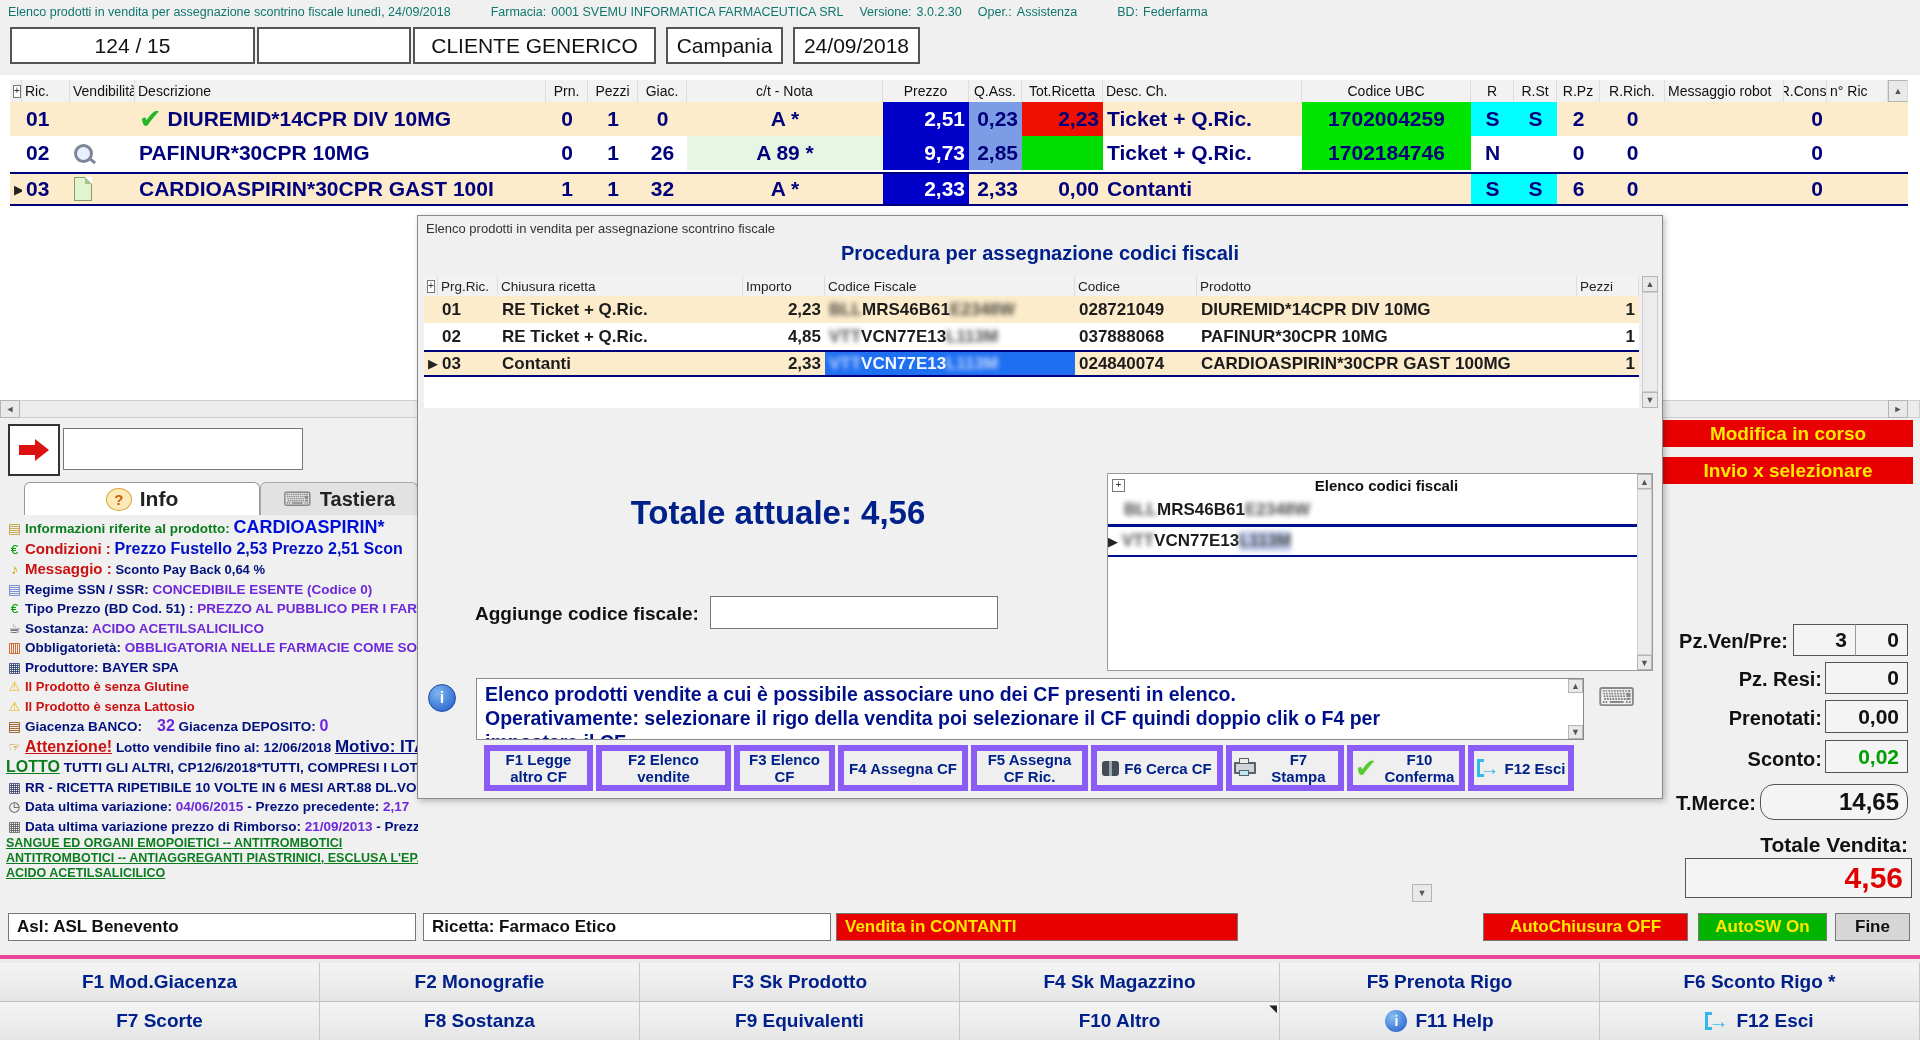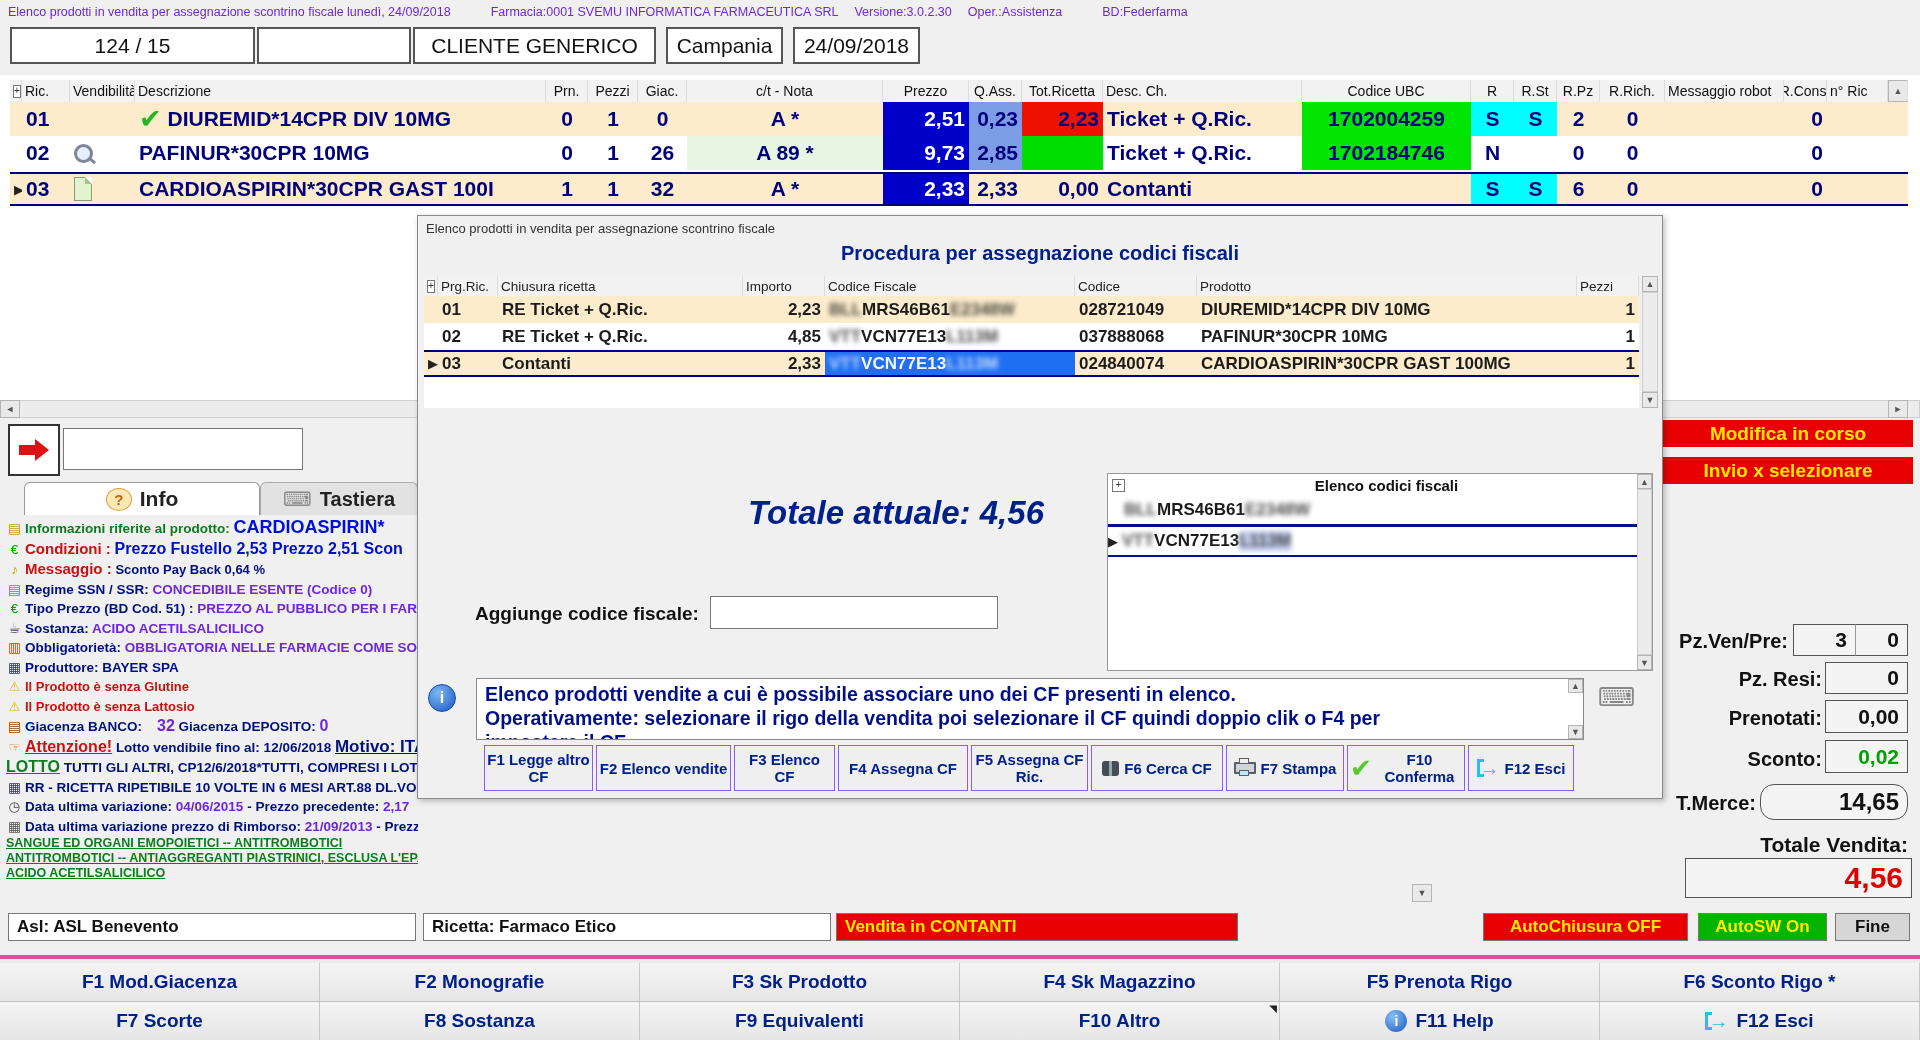--- a/index.html
+++ b/index.html
@@ -2,24 +2,24 @@
 <html><head>
 <meta charset="utf-8">
 <style>
   html,body{margin:0;padding:0;background:#888;}
   .screen{position:relative;width:1920px;height:1040px;background:#f0f0f0;
           font-family:"Liberation Sans","DejaVu Sans",sans-serif;overflow:hidden;}
   .abs{position:absolute;}
   .nowrap{white-space:nowrap;overflow:hidden;}
 
   
-  .titlebar{left:0;top:0;width:1920px;height:24px;background:#f0f0f0;color:#6d28d9;
+  .titlebar{left:0;top:0;width:1920px;height:24px;background:#f0f0f0;color:#0f766e;
             font-size:12.5px;display:flex;align-items:center;padding-left:8px;box-sizing:border-box;}
   .titlebar span{white-space:nowrap;}
-  .tb-g1{margin-left:40px;} .tb-g2{margin-left:16px;} .tb-v{}
+  .tb-g1{margin-left:40px;} .tb-g2{margin-left:16px;} .tb-v{margin-left:5px;}
 
   
   .hbox{background:#fff;border:2px solid #555;box-sizing:border-box;font-size:21px;color:#111;
         display:flex;align-items:center;justify-content:center;}
 
   
   .whiteband{left:0;top:75px;width:1920px;height:325px;background:#fff;}
 
   
   .mt{display:grid;grid-template-columns:12px 48px 65px 411px 42px 50px 49px 196px 86px 53px 81px 199px 169px 43px 43px 43px 65px 119px 43px 61px 20px;}
@@ -66,21 +66,21 @@
   .totale{font-size:33px;font-weight:bold;color:#00208a;}
   .agg-label{font-size:19px;font-weight:bold;color:#111;}
   .inputbox{background:#fff;border:1px solid #777;box-sizing:border-box;}
   .cfpanel{background:#fff;border:1px solid #999;box-sizing:border-box;}
   .cfrow{font-size:17px;font-weight:bold;color:#1c1c1c;display:flex;align-items:center;border-bottom:2px solid #00108a;}
   .cfhl{background:#aebde8;}
   .infoc{width:26px;height:26px;border-radius:50%;background:radial-gradient(circle at 35% 30%,#7db8f0,#1b55c8);
          color:#fff;font-weight:bold;font-size:16px;display:flex;align-items:center;justify-content:center;border:1px solid #1b4aa8;}
   .msgbox{background:#fff;border:1px solid #888;box-sizing:border-box;color:#00108a;font-weight:bold;
           font-size:19.5px;line-height:24px;padding:3px 8px;overflow:hidden;}
-  .dbtn{background:#efefef;border:1px solid #8b5cf6;box-sizing:border-box;color:#00208a;font-weight:bold;
+  .dbtn{background:#efefef;border:6px solid #8b5cf6;box-sizing:border-box;color:#00208a;font-weight:bold;
         font-size:15px;display:flex;align-items:center;justify-content:center;text-align:center;line-height:17px;gap:5px;padding:2px;}
   .binoc{display:inline-block;width:17px;height:15px;border-radius:3px;
          background:linear-gradient(90deg,#454b57 0 7px,#9aa 7px 10px,#454b57 10px 17px);}
   .printer{display:inline-block;width:18px;height:8px;background:#cfd4da;border:2px solid #5a6068;border-radius:1px;position:relative;}
   .printer::before{content:"";position:absolute;left:3px;top:-6px;width:8px;height:4px;background:#eee;border:1px solid #5a6068;}
   .printer::after{content:"";position:absolute;left:3px;top:6px;width:8px;height:4px;background:#bfe8f5;border:1px solid #5a6068;}
   .grchk{color:#58c832;font-size:26px;font-weight:bold;text-shadow:0 0 2px #c8f0b4;}
   .exiticon{display:inline-flex;align-items:center;}
   .exiticon .brk{width:7px;height:18px;border:3px solid #35b8e8;border-right:none;box-sizing:border-box;}
   .exiticon .arr{color:#35b8e8;font-size:20px;font-weight:bold;margin-left:-4px;}
@@ -333,21 +333,21 @@
           </div>
         <div>024840074</div>
         <div>CARDIOASPIRIN*30CPR GAST 100MG</div>
         <div class="ja-r">1</div>
       </div>
     </div>
     <div class="abs sbtn" style="left:1224px;top:60px;width:16px;height:16px;">▲</div>
     <div class="abs strack" style="left:1224px;top:76px;width:16px;height:100px;"></div>
     <div class="abs sbtn" style="left:1224px;top:176px;width:16px;height:16px;">▼</div>
 
-    <div class="abs totale nowrap" style="left:66px;top:278px;width:560px;text-align:right;font-style:italic;">
+    <div class="abs totale nowrap" style="left:80px;top:278px;width:560px;text-align:center;">
       <span>Totale attuale:</span>
       <span>4,56</span>
     </div>
 
     <div class="abs agg-label nowrap" style="left:57px;top:387px;">Aggiunge codice fiscale:</div>
     <input class="abs inputbox" style="left: 292px; top: 380px; width: 288px; height: 33px;" value="">
 
     <div class="abs cfpanel" style="left:689px;top:257px;width:546px;height:198px;">
       <div style="height:22px;display:flex;align-items:center;padding:0 4px;">
         <span class="plusbox">+</span>

